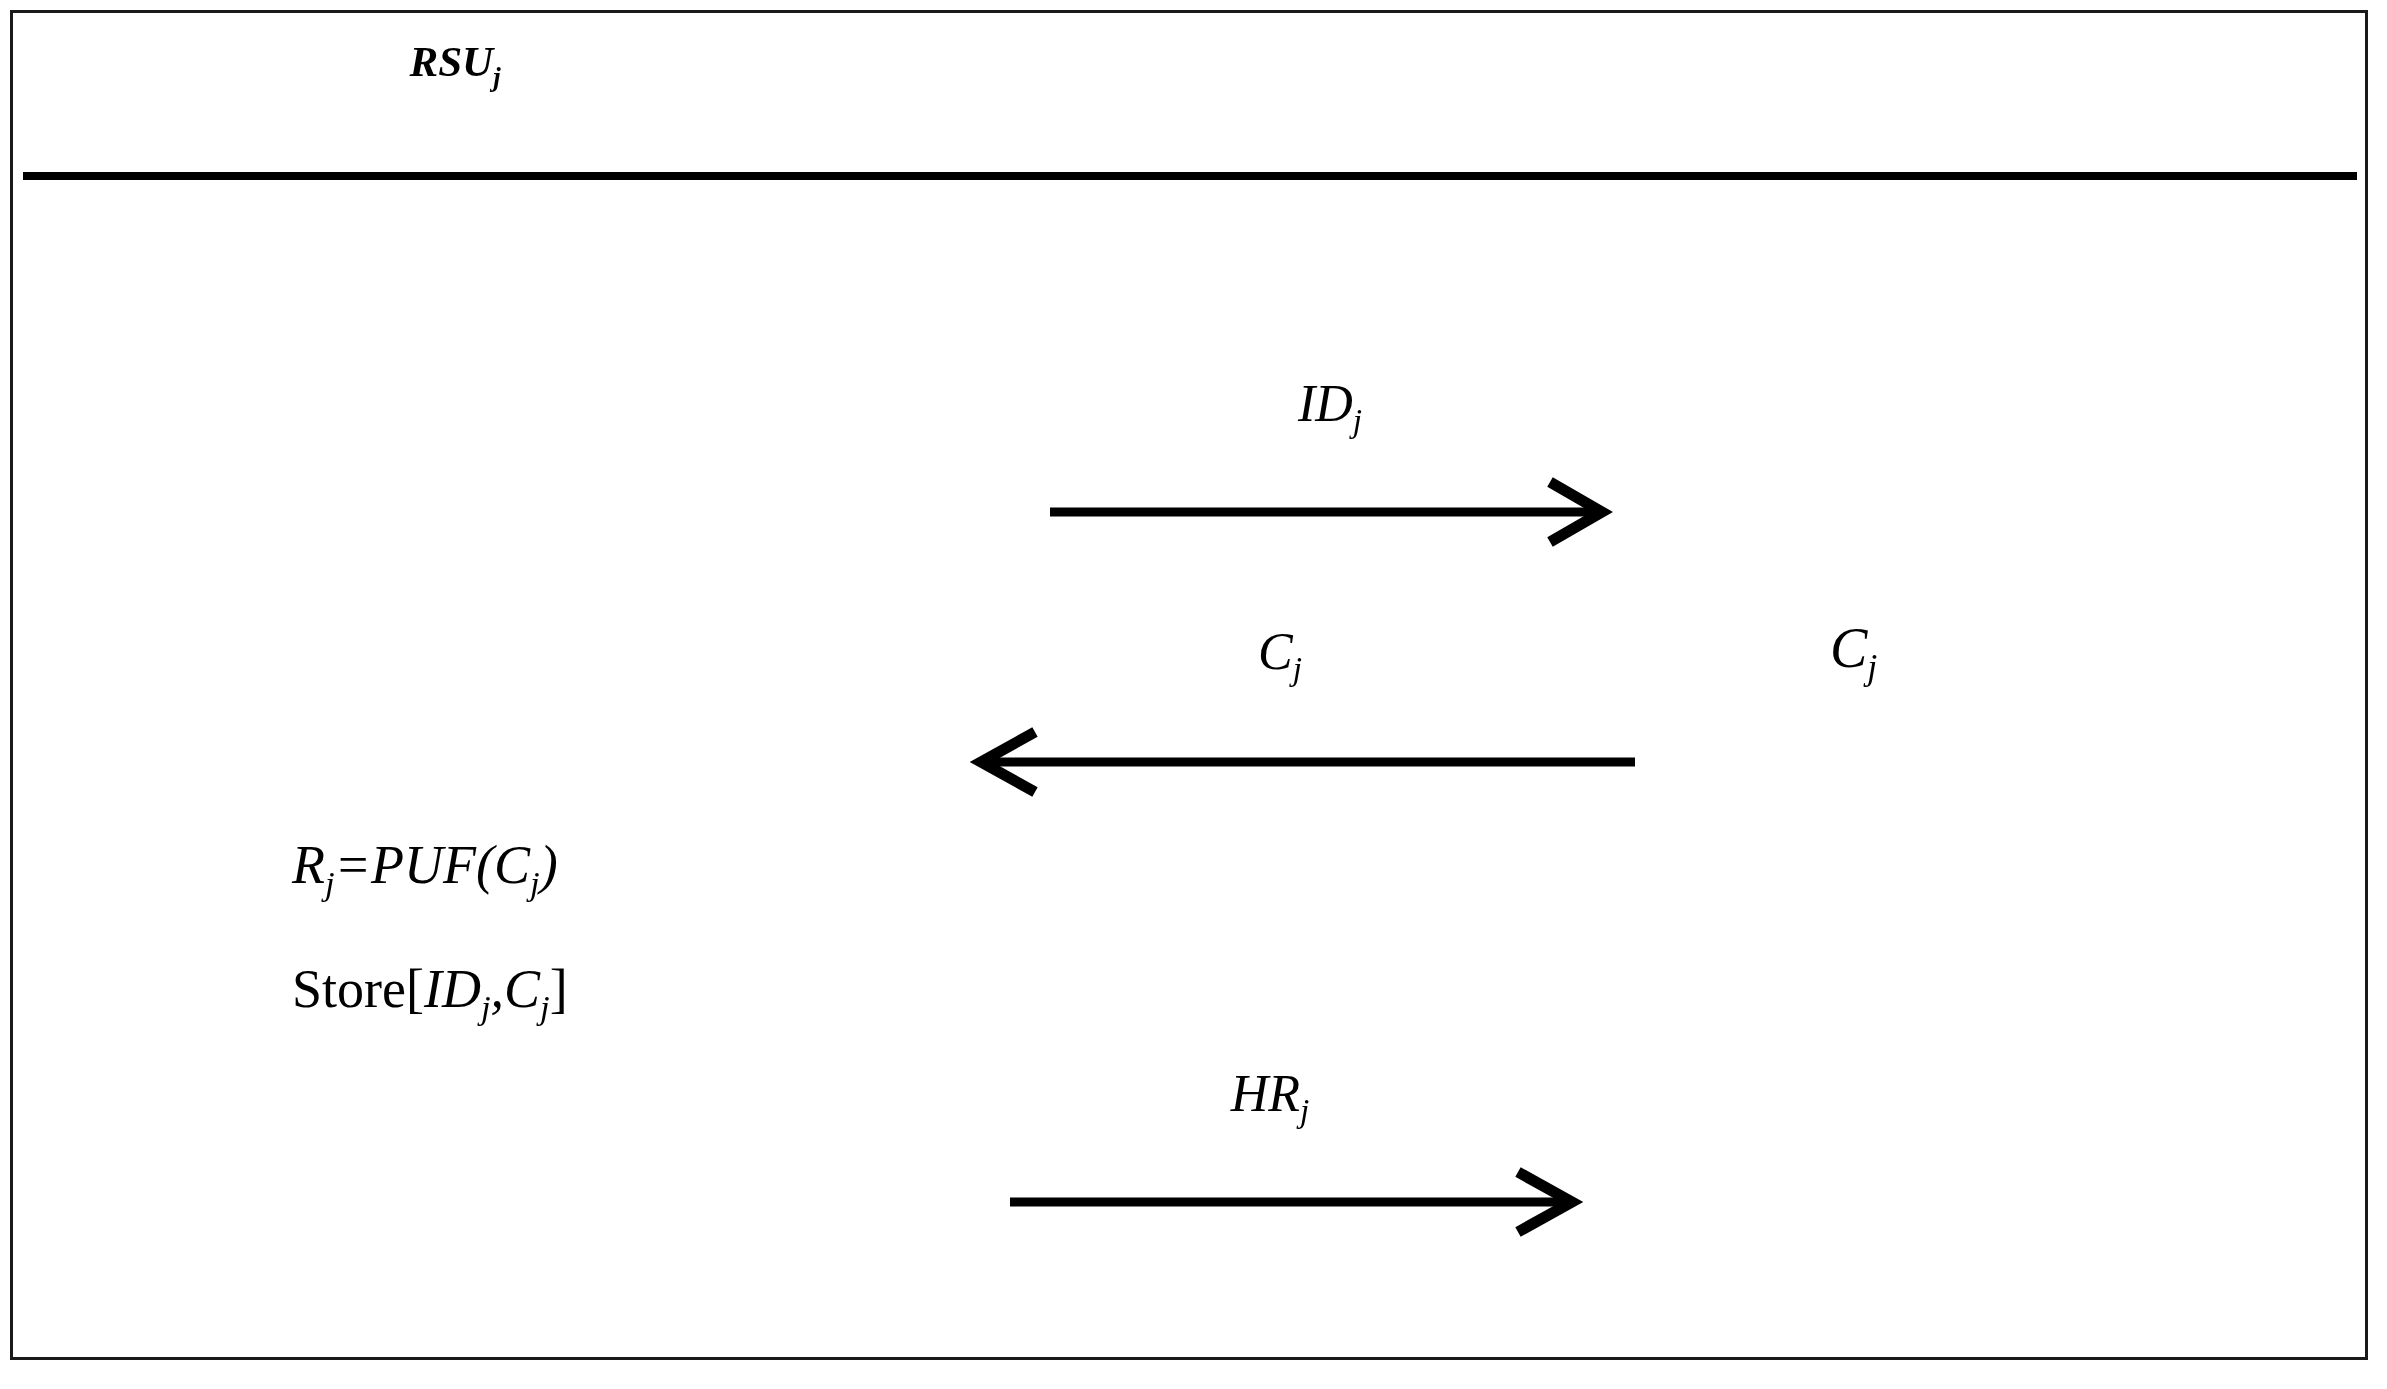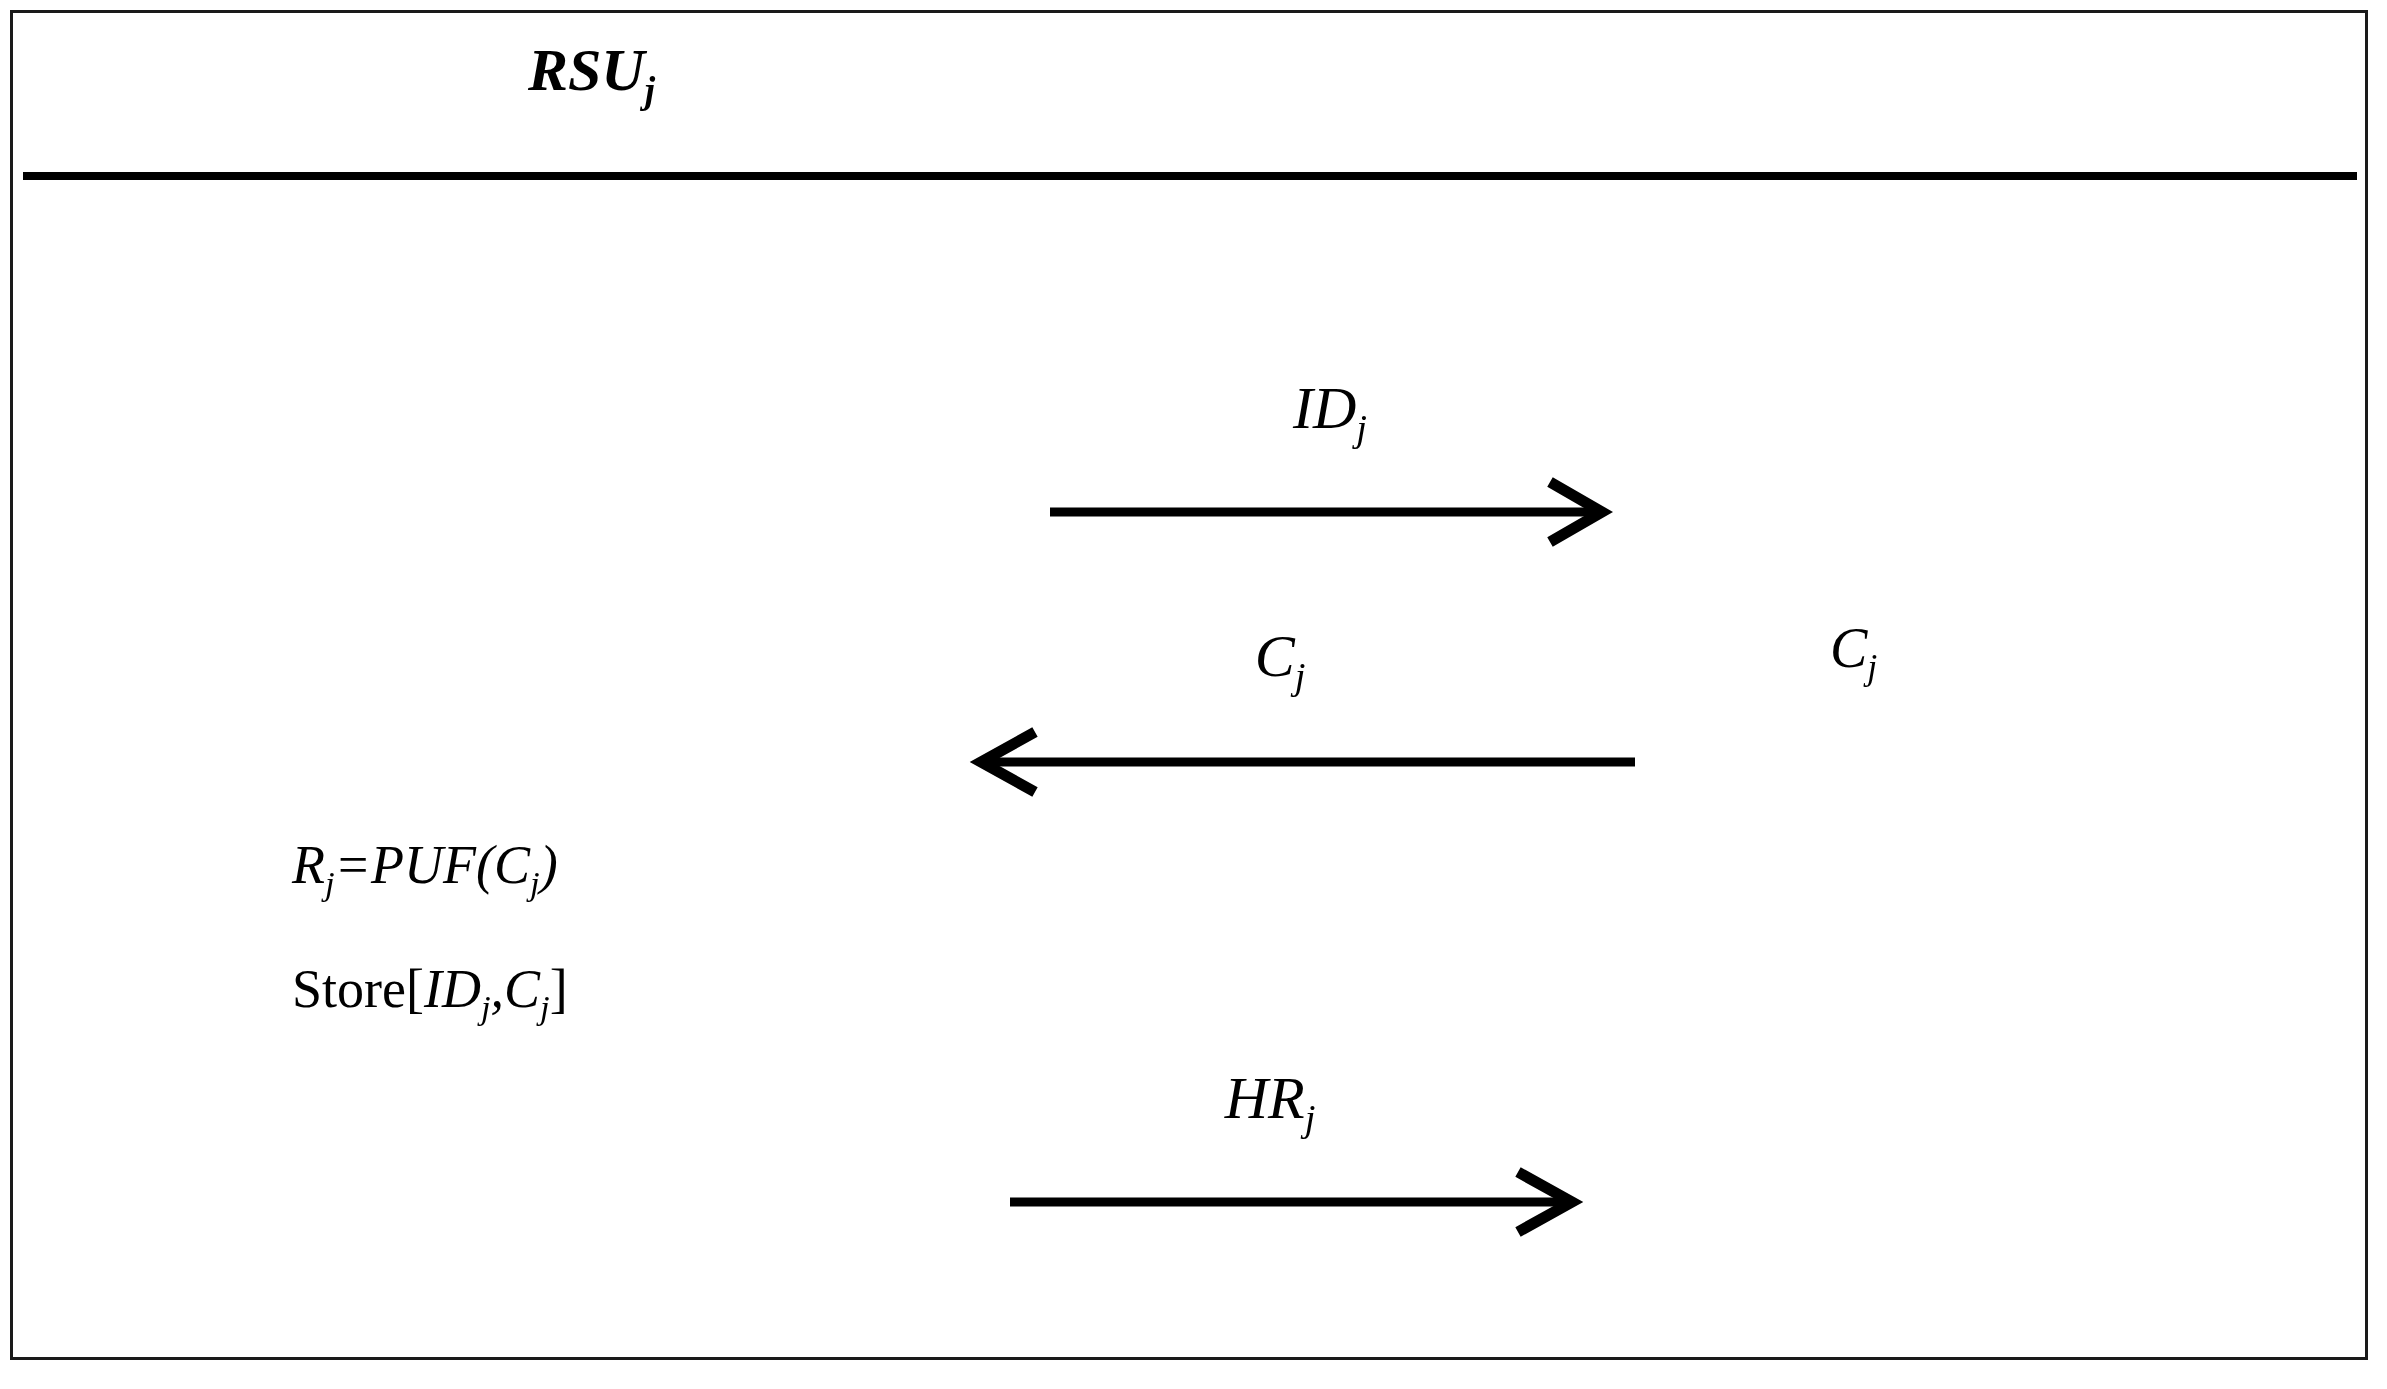--- a/index.html
+++ b/index.html
@@ -39,22 +39,22 @@
     top: 172px;
     width: 2334px;
     height: 8px;
     background: #000000;
   }
 
   
   .col-header {
     position: absolute;
     top: 40px;
-    text-align: right;
-    font-size: 60px;
+    text-align: center;
+    font-size: 43px;
     font-weight: bold;
     line-height: 1;
     white-space: nowrap;
   }
   .col-header .sub {
     font-size: 0.62em;
     font-style: italic;
     vertical-align: sub;
     font-weight: bold;
   }
@@ -65,21 +65,21 @@
   }
   #hdr-ta {
     left: 1690px;
     width: 400px;
     font-style: normal;
   }
 
   
   .msg-label {
     position: absolute;
-    font-size: 60px;
+    font-size: 52px;
     font-style: italic;
     line-height: 1;
     white-space: nowrap;
     text-align: center;
   }
   .msg-label .sub {
     font-size: 0.64em;
     vertical-align: sub;
     font-style: italic;
   }

